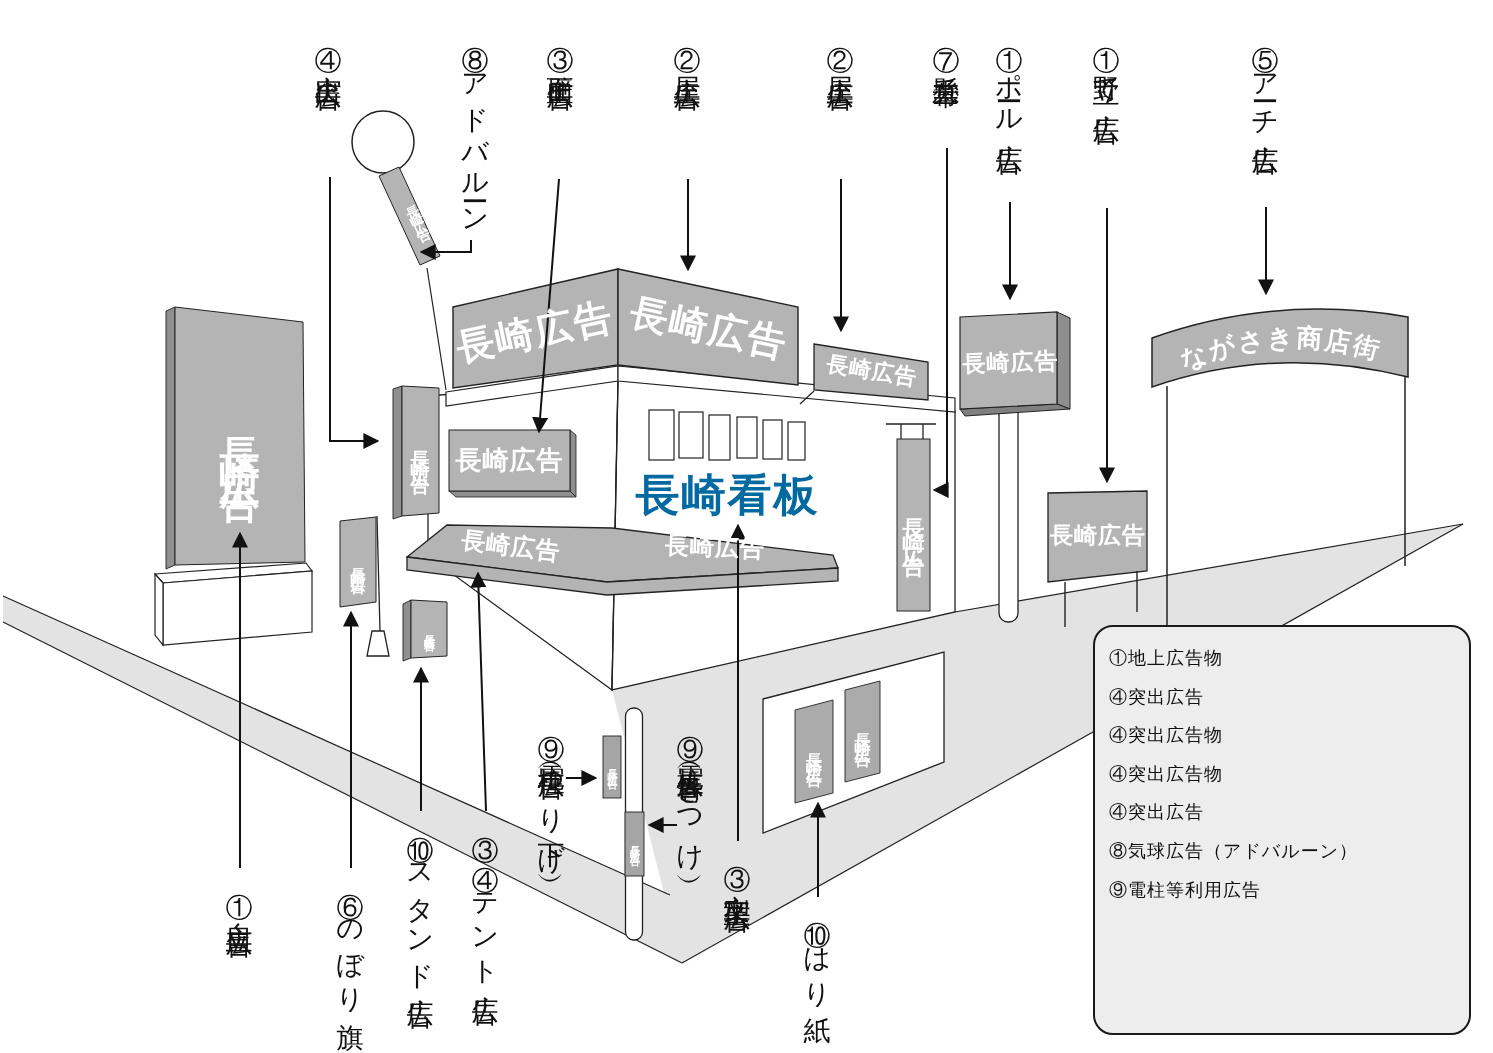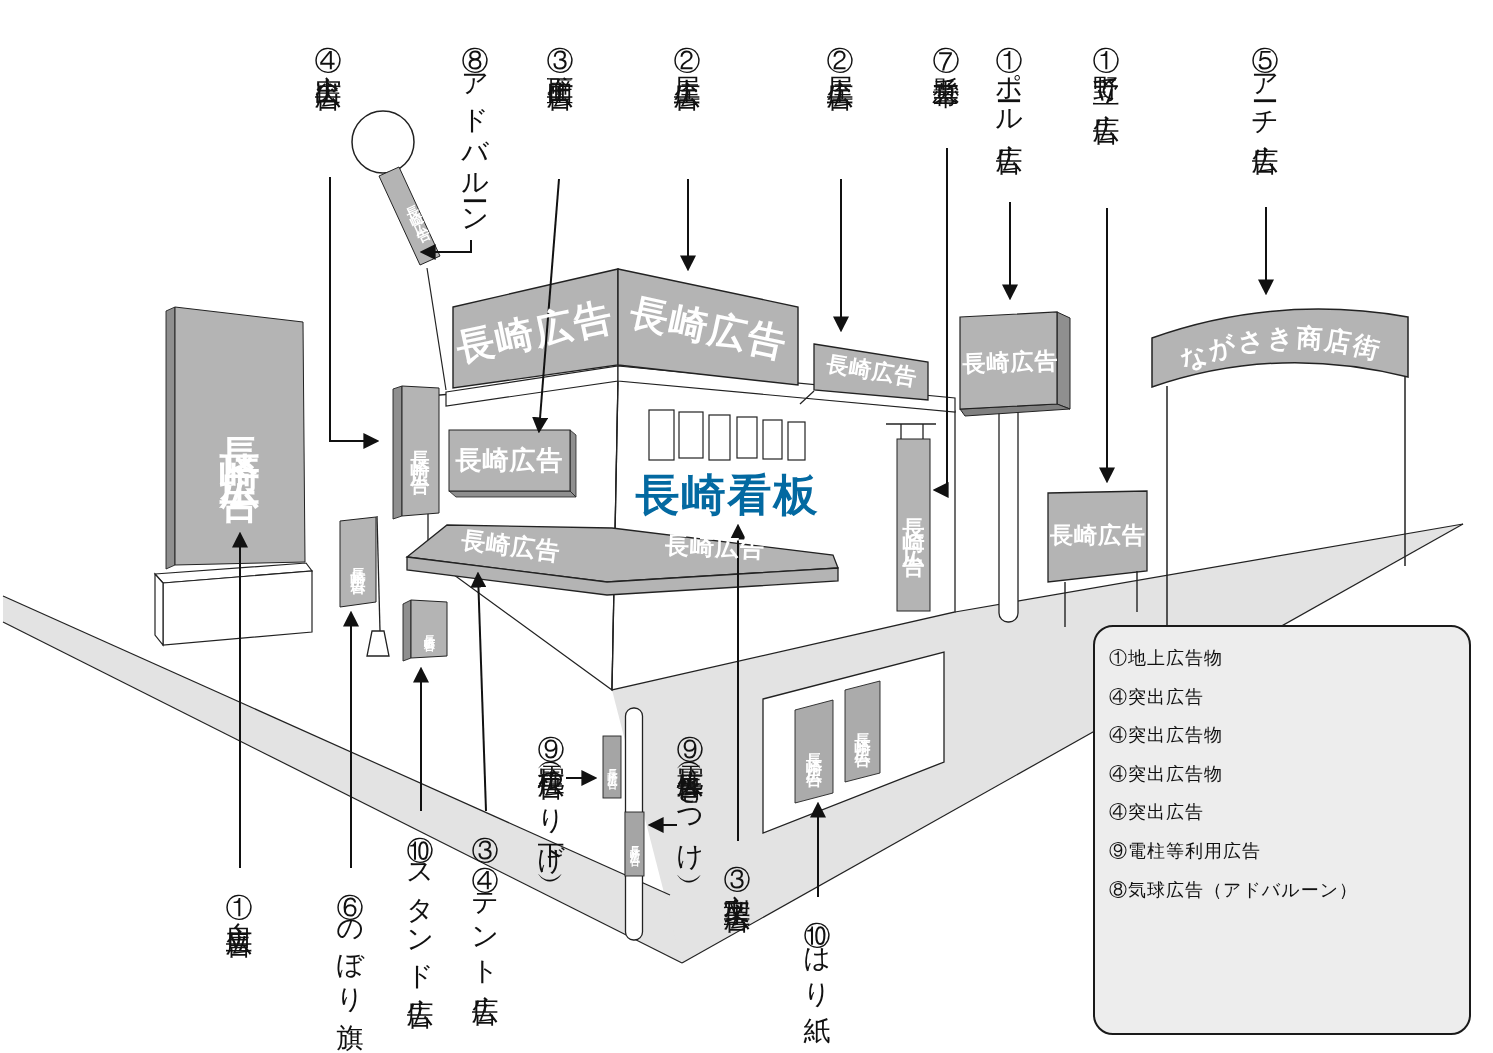--- a/index.html
+++ b/index.html
@@ -184,17 +184,17 @@
 <div class="vlabel" style="left:676px; top:714px;">⑨電柱広告（巻きつけ）</div>
 <div class="vlabel" style="left:723px; top:844px;">③文字型広告</div>
 <div class="vlabel" style="left:803px; top:900px;">⑩はり紙</div>
 
 <div class="legend">
   <div class="item">①地上広告物</div>
   <div class="item">④突出広告</div>
   <div class="item">④突出広告物</div>
   <div class="item">④突出広告物</div>
   <div class="item">④突出広告</div>
+  <div class="item">⑧気球広告（アドバルーン）</div>
   <div class="item">⑨電柱等利用広告</div>
-  <div class="item">⑧気球広告（アドバルーン）</div>
 </div>
 
 </div>
 
 </body></html>

